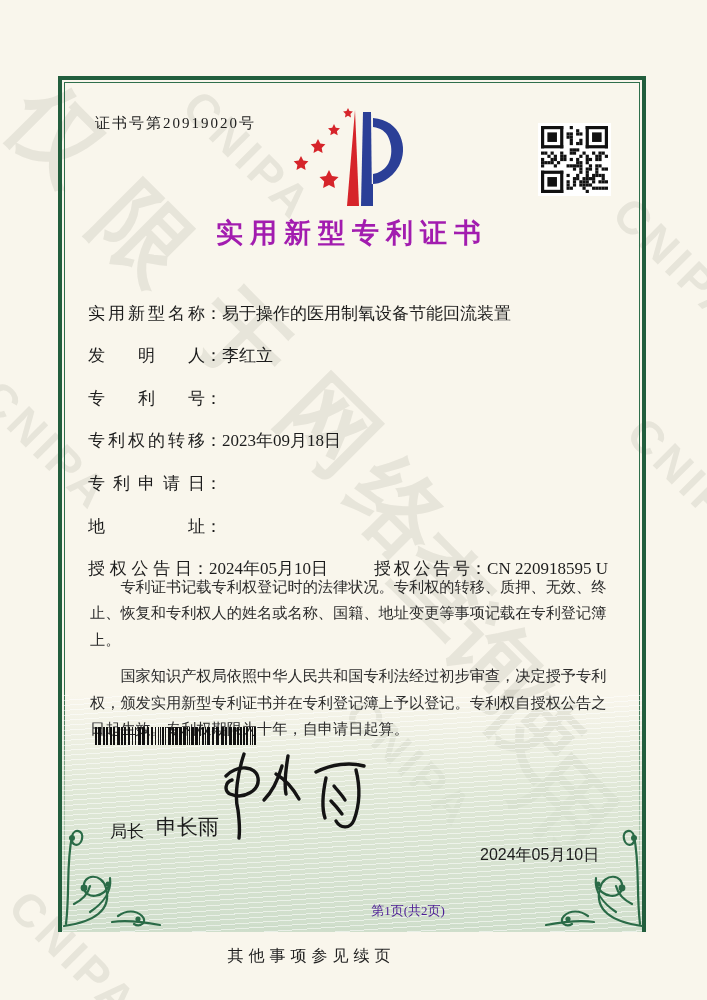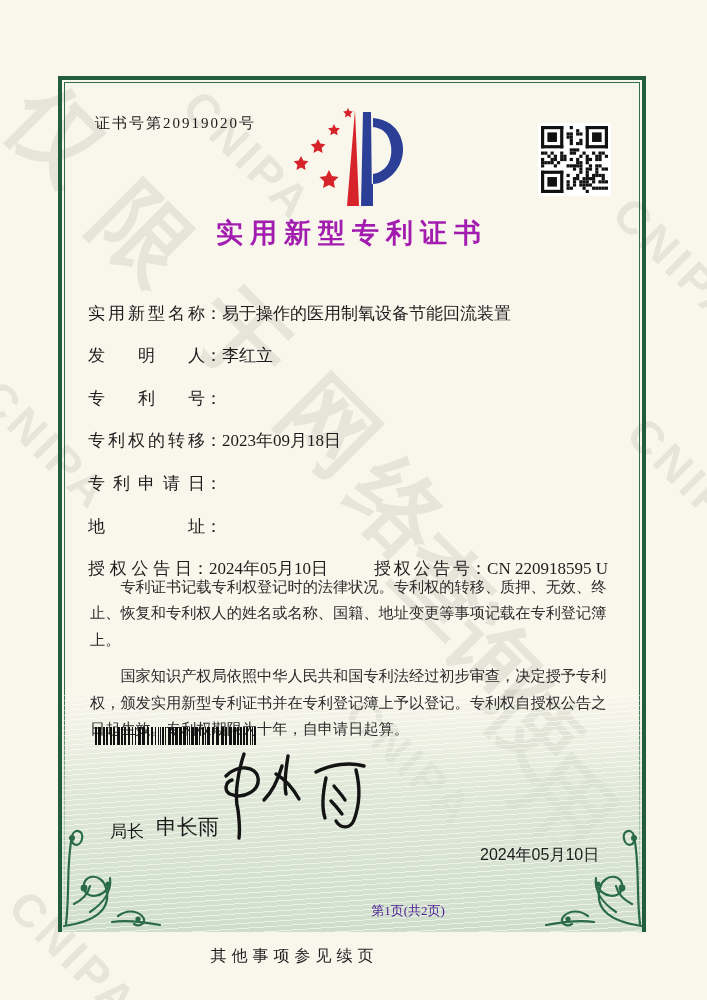--- a/index.html
+++ b/index.html
@@ -46,21 +46,21 @@
 
   .barcode{position:absolute;left:95px;top:727px;}
   .signer-title{position:absolute;left:110px;top:820px;font-size:17px;
                 font-family:"Liberation Sans","DejaVu Sans",sans-serif;}
   .signer-name{position:absolute;left:124px;top:813px;font-size:21px;
                font-family:"Liberation Sans","DejaVu Sans",sans-serif;margin-left:32px;}
   .signature{position:absolute;left:198px;top:742px;}
   .issue-date{position:absolute;left:480px;top:845px;font-size:16px;
               font-family:"Liberation Sans","DejaVu Sans",sans-serif;}
   .page-info{position:absolute;left:58px;top:902px;width:700px;text-align:center;font-size:13px;color:#4c1d95;}
-  .footer-note{position:absolute;left:0;top:946px;width:589px;text-align:center;
+  .footer-note{position:absolute;left:17px;top:946px;width:589px;text-align:center;
                font-size:16px;letter-spacing:5px;color:#1f1f1f;}
 
   .corner{position:absolute;z-index:4;}
   .corner.bl{left:60px;top:826px;}
   .corner.br{left:538px;top:826px;transform:scaleX(-1);}
 </style>
 </head>
 <body>
 
 <div class="page">

